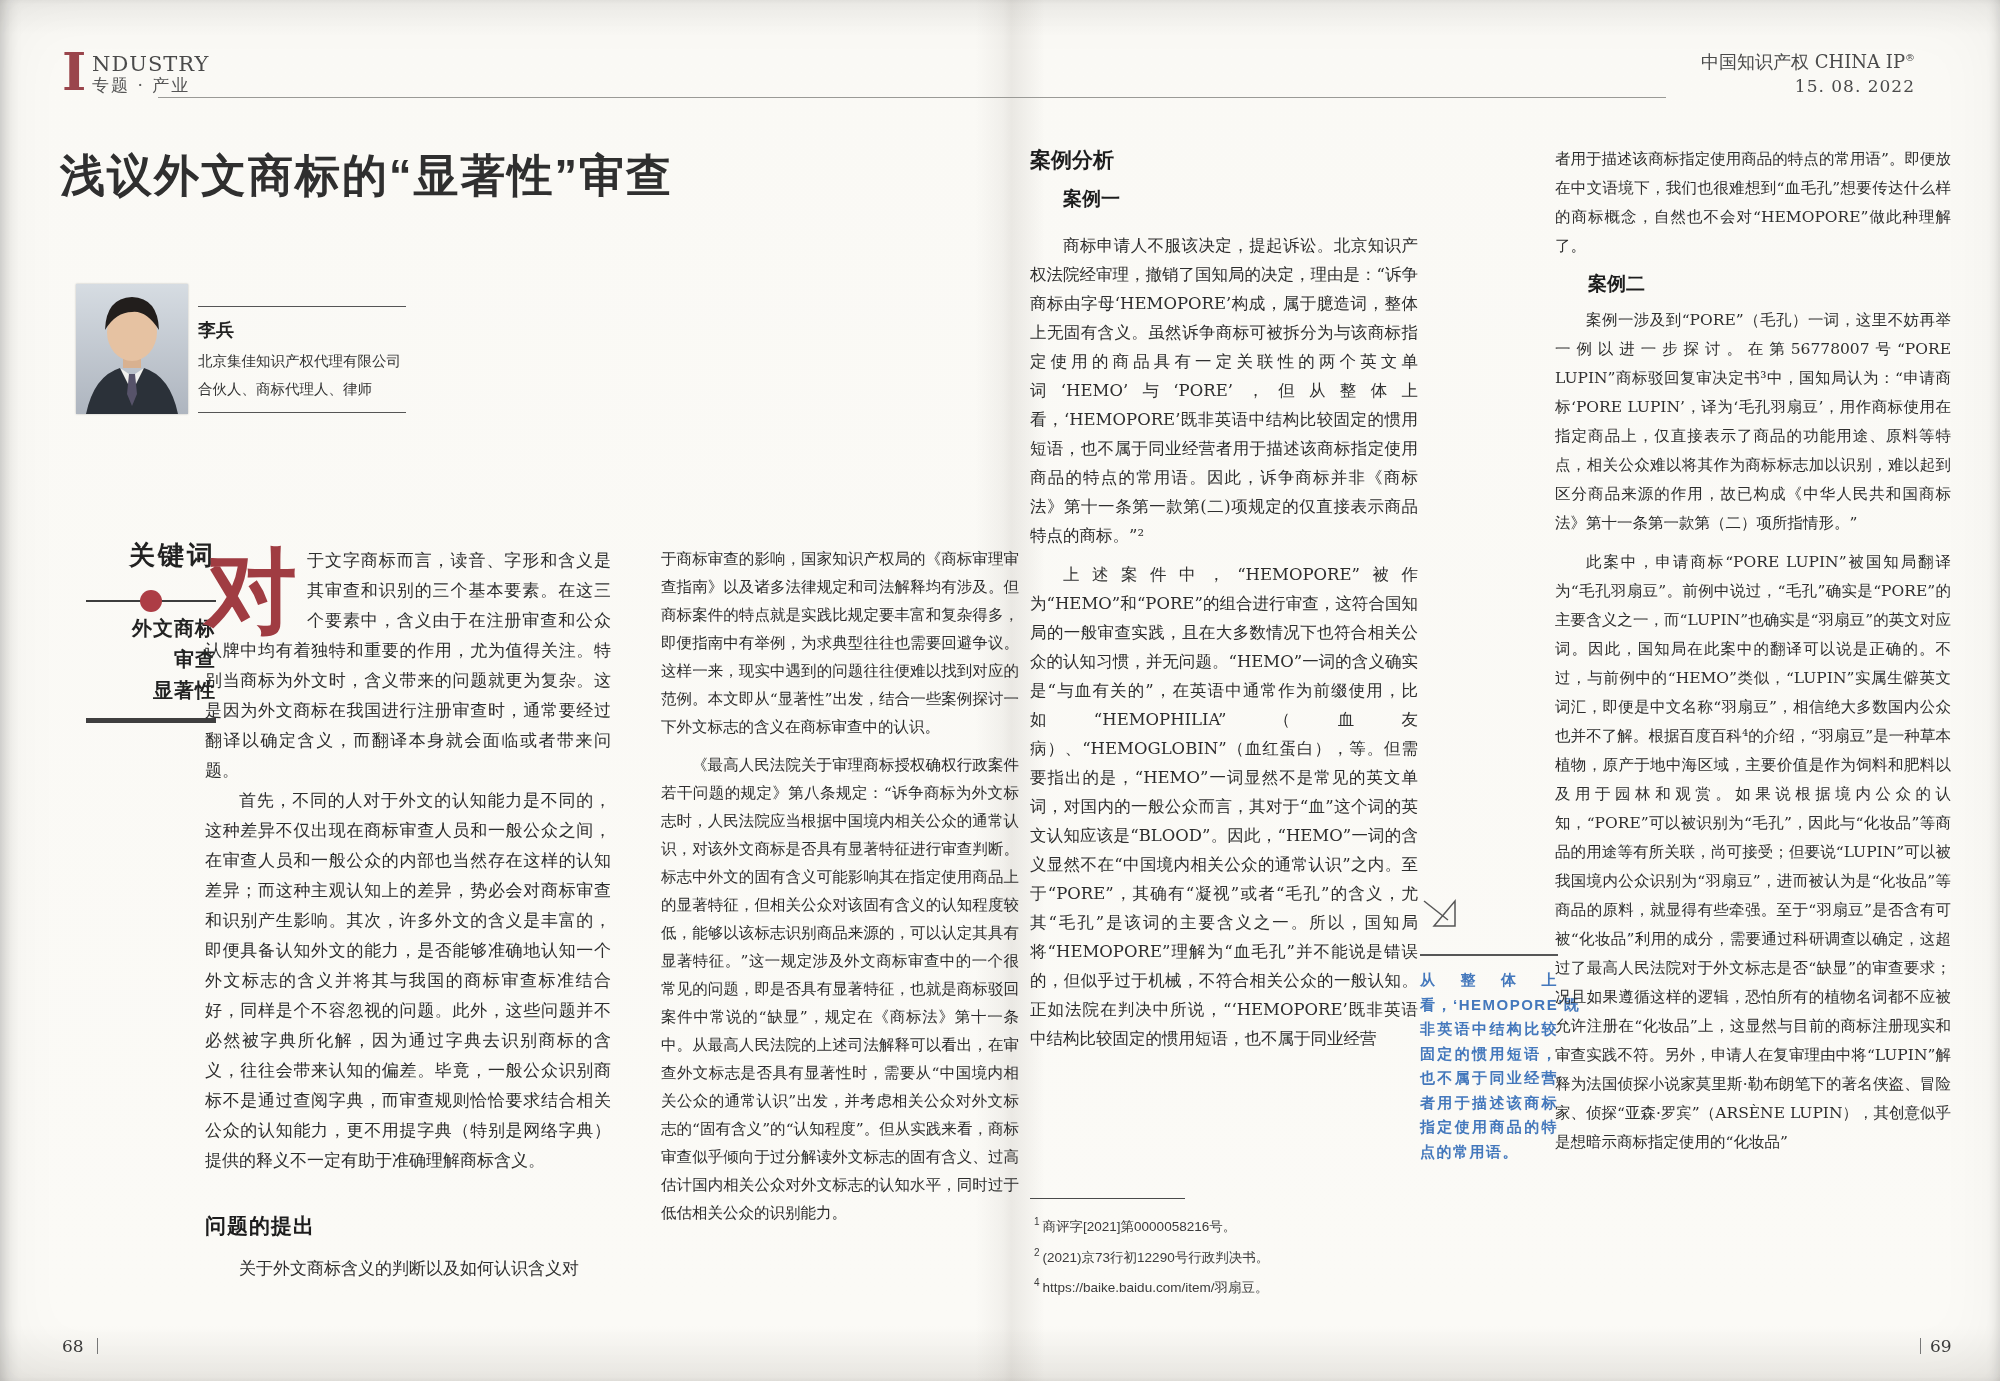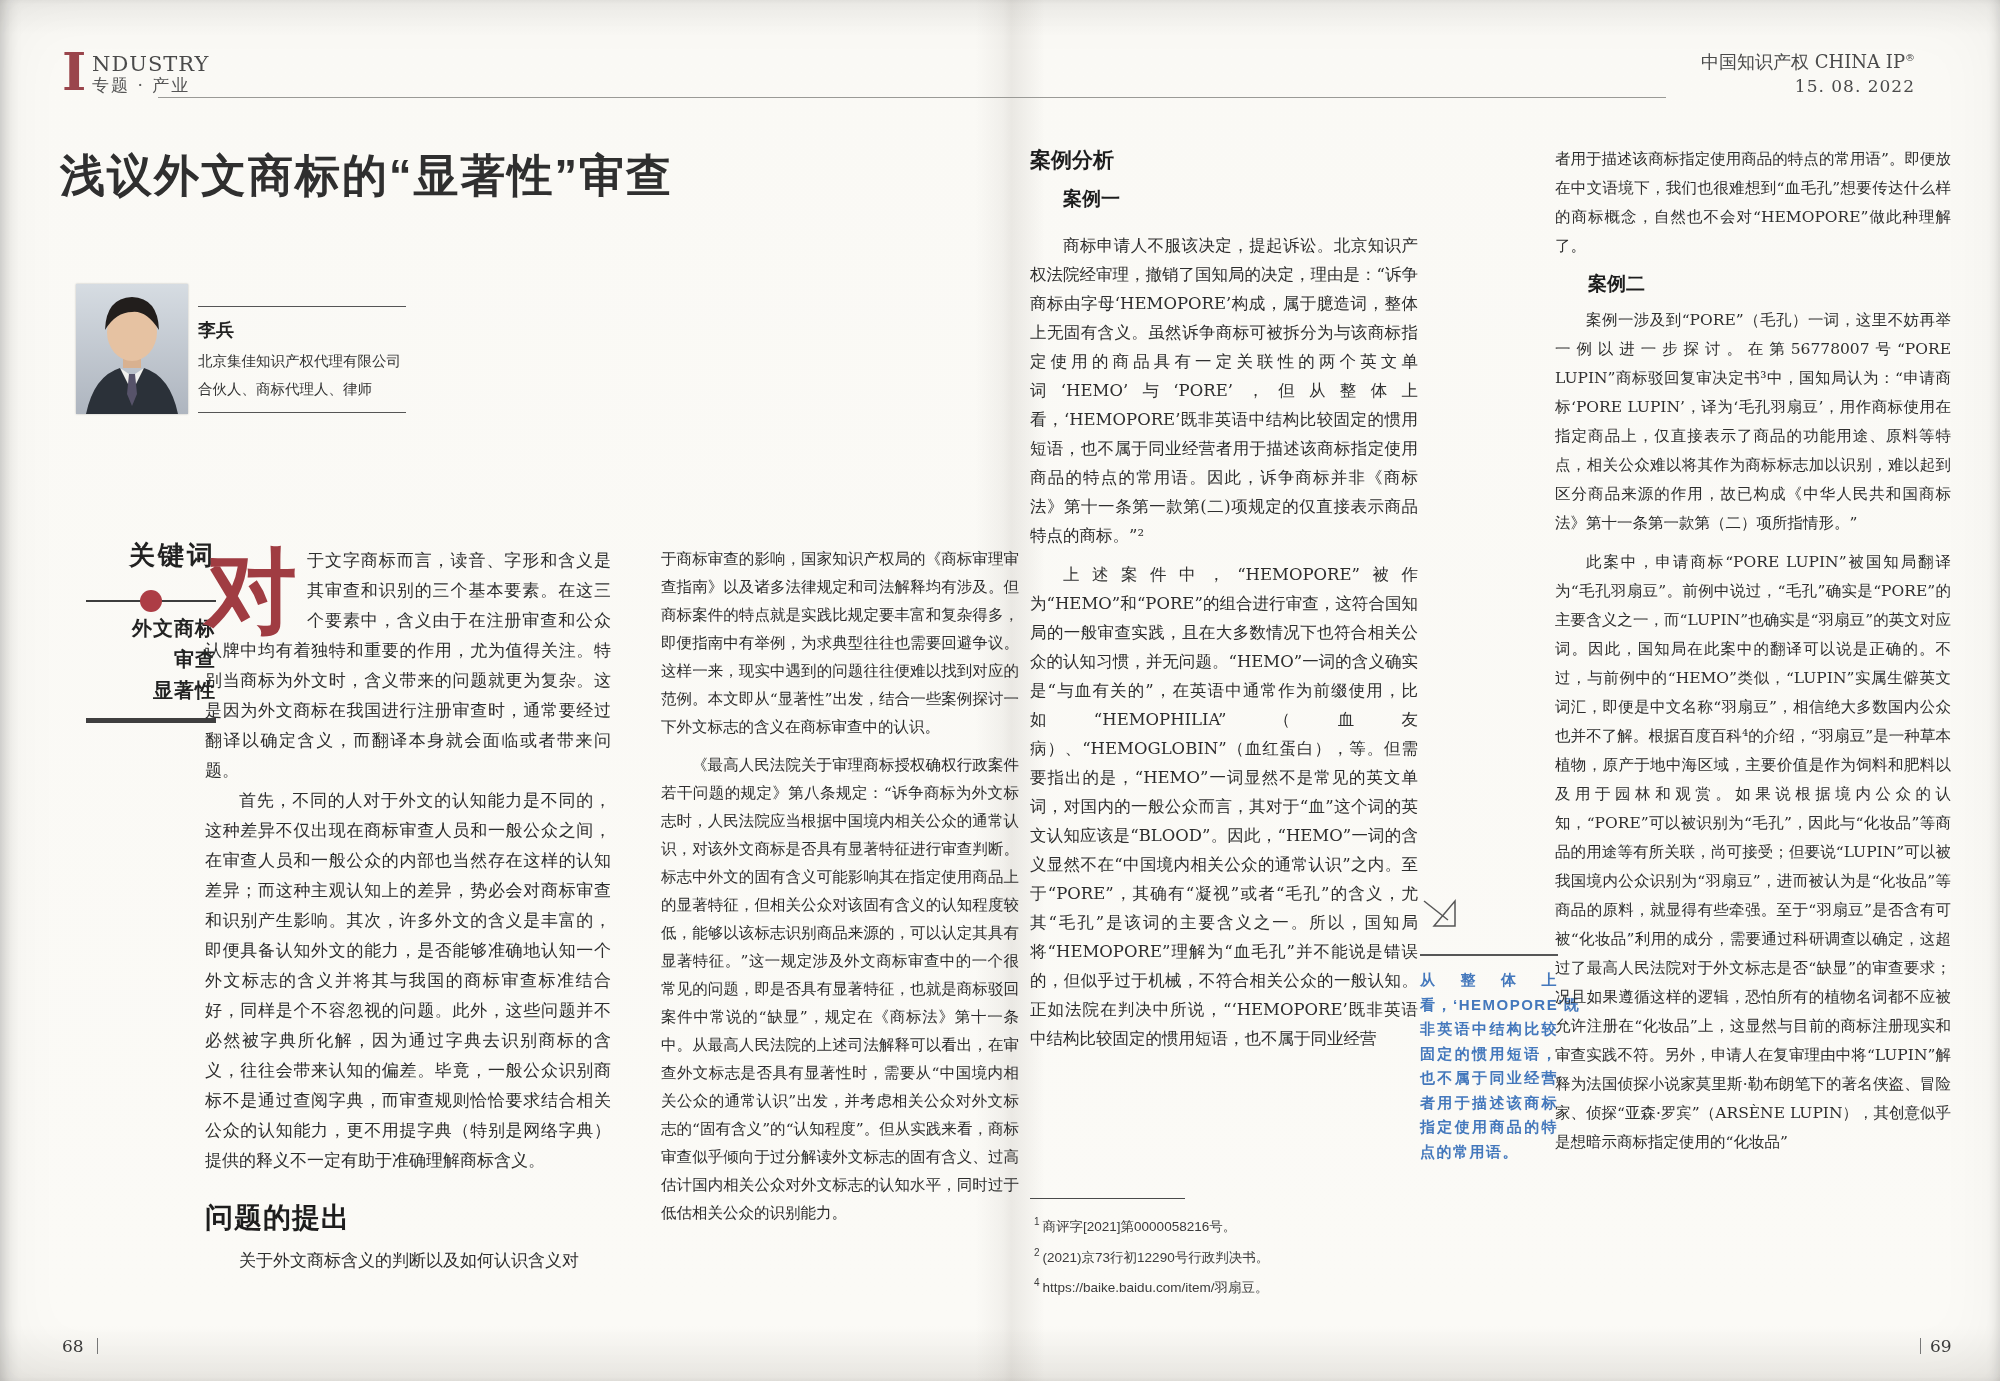--- a/index.html
+++ b/index.html
@@ -38,21 +38,21 @@
   .kw-items{font-weight:bold; font-size:20px; line-height:31px; color:#222; letter-spacing:1px;}
   .kw-thickrule{margin-top:12px; height:5px; background:#3f3f3f;}
   
   .col{text-align:justify; color:#2e2e2e;}
   .col p{margin:0; text-justify:inter-ideograph;}
   .indent{text-indent:2em;}
   .lcol1{left:205px; top:545px; width:406px; font-size:17px; line-height:30px;}
   .lcol2{left:637px; top:545px; width:358px; font-size:15.5px; line-height:28px;margin-left:24px;}
   .dropcap{float:left; font-size:92px; line-height:76px; padding:8px 10px 0 0; color:#a03c42; font-weight:bold; font-family:"DejaVu Serif",serif;}
   .sec-h{font-family:"Liberation Sans",sans-serif; font-weight:bold; color:#1d1d1d; letter-spacing:1px;}
-  h3.sec-h{font-size:28px; margin:28px 0 12px 0;}
+  h3.sec-h{font-size:21px; margin:36px 0 12px 0;}
   .rcol1{left:1030px; top:145px; width:388px; font-size:16.5px; line-height:29px;}
   .rcol2{left:1555px; top:145px; width:396px; font-size:15.5px; line-height:29px;}
   h2.case-h{font-family:"Liberation Sans",sans-serif; font-weight:bold; font-size:21px; margin:0 0 10px 0; color:#1d1d1d;}
   h4.sub-h{font-family:"Liberation Sans",sans-serif; font-weight:bold; font-size:19px; margin:8px 0; padding-left:33px; color:#1d1d1d;}
   .gap{height:10px;}
   
   .pq{left:1420px; top:898px; width:138px;}
   .pq-arrow{display:block; margin-left:2px;}
   .pq-rule{margin-top:22px; height:2px; background:#565656;}
   .pq-text{margin-top:12px; font-family:"Liberation Sans",sans-serif; font-weight:bold; font-size:15px;

